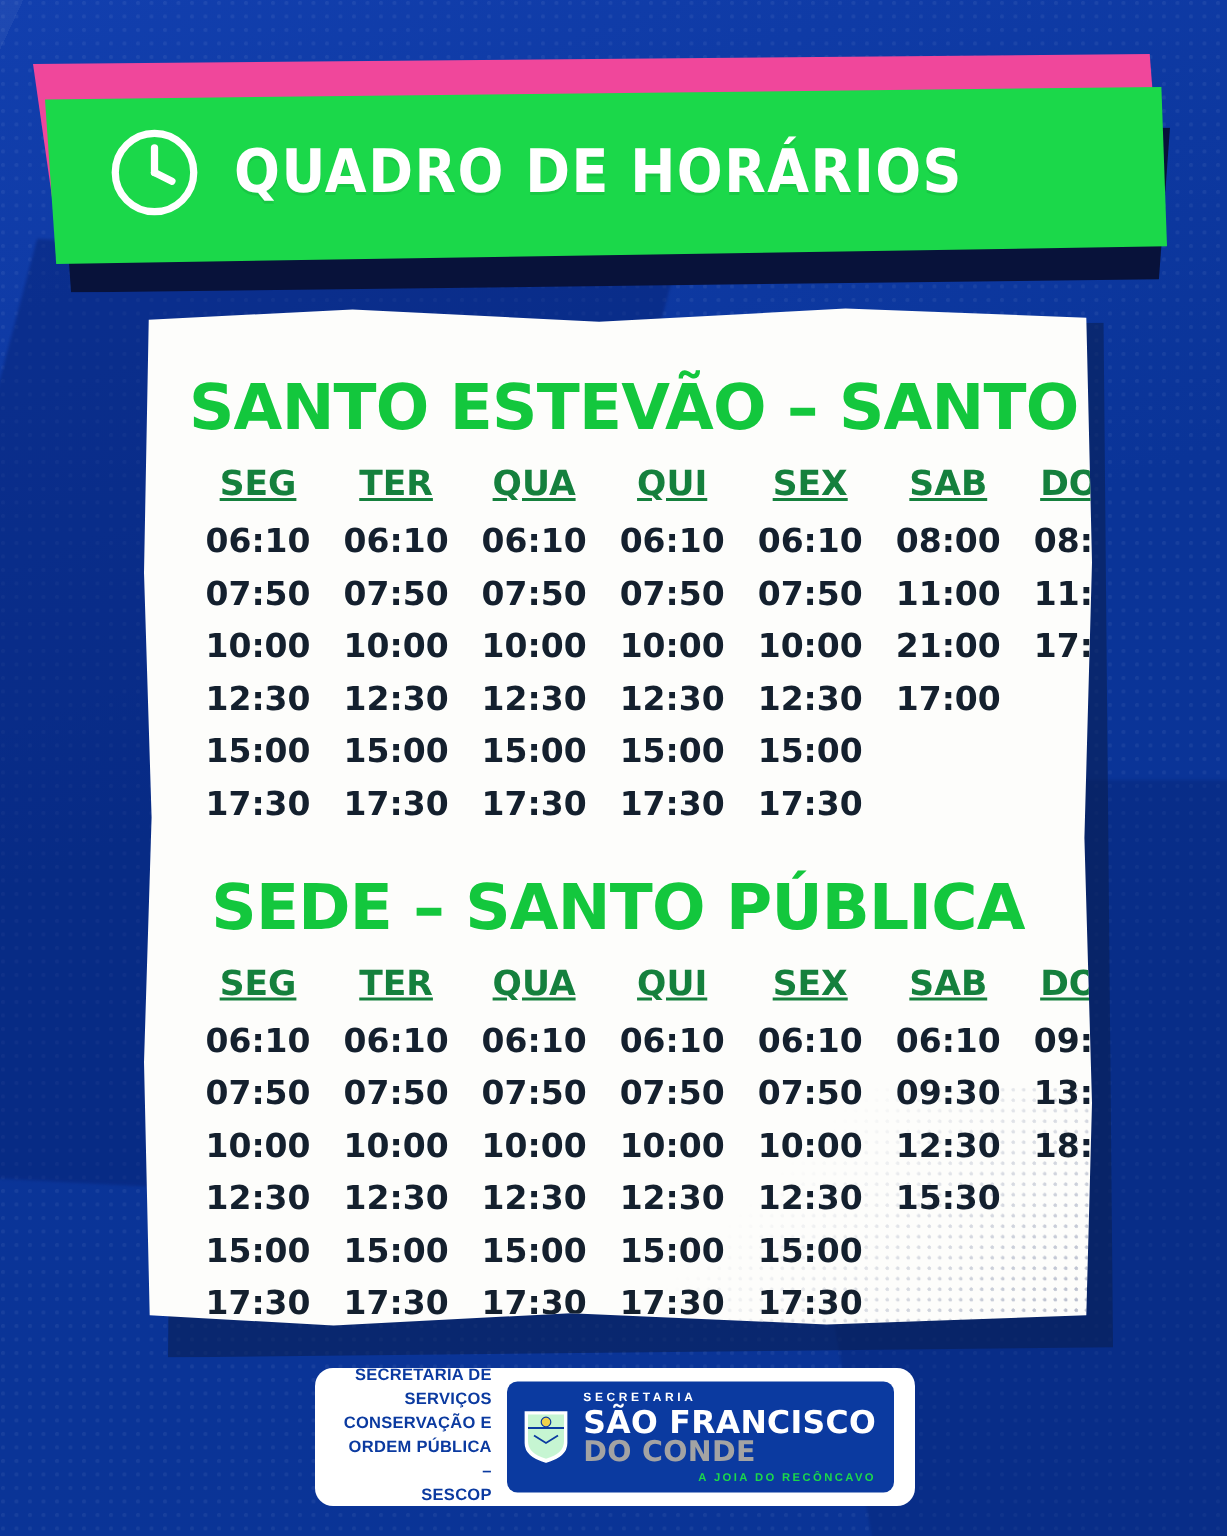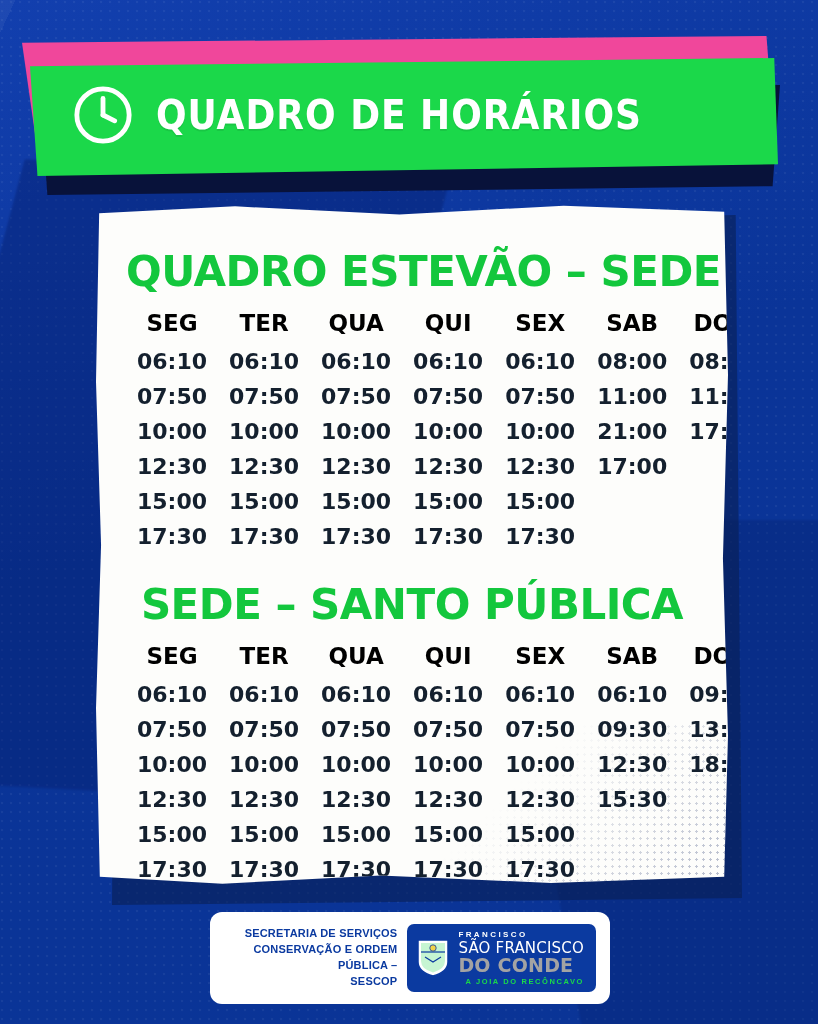--- a/index.html
+++ b/index.html
@@ -157,25 +157,26 @@
     margin-bottom: 14px;
     white-space: nowrap;
   }
 
   table.schedule {
     margin: 0 auto;
     border-collapse: collapse;
     font-family: "DejaVu Sans", sans-serif;
   }
   table.schedule th {
-    color: #000000;
+    color: #15803d;
     font-size: 23px;
     font-weight: bold;
     padding: 0 11px 8px 11px;
     text-align: center;
+    text-decoration: underline;
   }
   table.schedule td {
     color: #14202e;
     font-size: 22px;
     font-weight: bold;
     padding: 5px 11px;
     text-align: center;
     white-space: nowrap;
   }
   table.schedule td.empty { color: transparent; }
@@ -220,22 +221,22 @@
   .logo-lines { display: flex; flex-direction: column; line-height: 1; }
   .logo-pref {
     color: #ffffff;
     font-size: 8px;
     letter-spacing: 2.4px;
     font-weight: bold;
     margin-bottom: 2px;
   }
   .logo-name {
     color: #ffffff;
-    font-size: 15px;
-    font-weight: normal;
+    font-size: 21px;
+    font-weight: bold;
     letter-spacing: 0.2px;
     font-family: "DejaVu Sans", sans-serif;
     white-space: nowrap;
   }
   .logo-name2 {
     color: #a3a3a3;
     font-size: 19px;
     font-weight: bold;
     letter-spacing: 0.2px;
     font-family: "DejaVu Sans", sans-serif;
@@ -268,21 +269,21 @@
     </svg>
     <div class="header-title">QUADRO DE HORÁRIOS</div>
   </div>
 </div>
 
 <div class="paper-shadow"></div>
 
 <div class="paper">
 
   <div class="section">
-    <div class="section-title">QUADRO ESTEVÃO – SEDE</div>
+    <div class="section-title">SANTO ESTEVÃO – SANTO</div>
     <table class="schedule">
       <thead>
         <tr>
           <th>SEG</th>
           <th>TER</th>
           <th>QUA</th>
           <th>QUI</th>
           <th>SEX</th>
           <th>SAB</th>
           <th>DOM</th>
@@ -431,19 +432,19 @@
   </div>
   <div class="footer-logo">
     <svg class="brasao" viewBox="0 0 34 40">
       <path d="M2 2 H32 V24 Q32 34 17 38 Q2 34 2 24 Z" fill="#ffffff" stroke="#0b3aa0" stroke-width="1.5"></path>
       <path d="M5 5 H29 V23 Q29 31 17 34.5 Q5 31 5 23 Z" fill="#1bd84a" opacity="0.25"></path>
       <path d="M5 14 H29" stroke="#0b3aa0" stroke-width="1.2"></path>
       <circle cx="17" cy="10" r="3.2" fill="#f0d24a" stroke="#0b3aa0" stroke-width="0.8"></circle>
       <path d="M9 19 L17 24 L25 19" fill="none" stroke="#0b3aa0" stroke-width="1.2"></path>
     </svg>
     <div class="logo-lines">
-      <div class="logo-pref">FRANCISCO</div>
+      <div class="logo-pref">SECRETARIA</div>
       <div class="logo-name">SÃO FRANCISCO</div>
       <div class="logo-name2">DO CONDE</div>
       <div class="logo-tag">A JOIA DO RECÔNCAVO</div>
     </div>
   </div>
 </div>
 
 </body></html>

